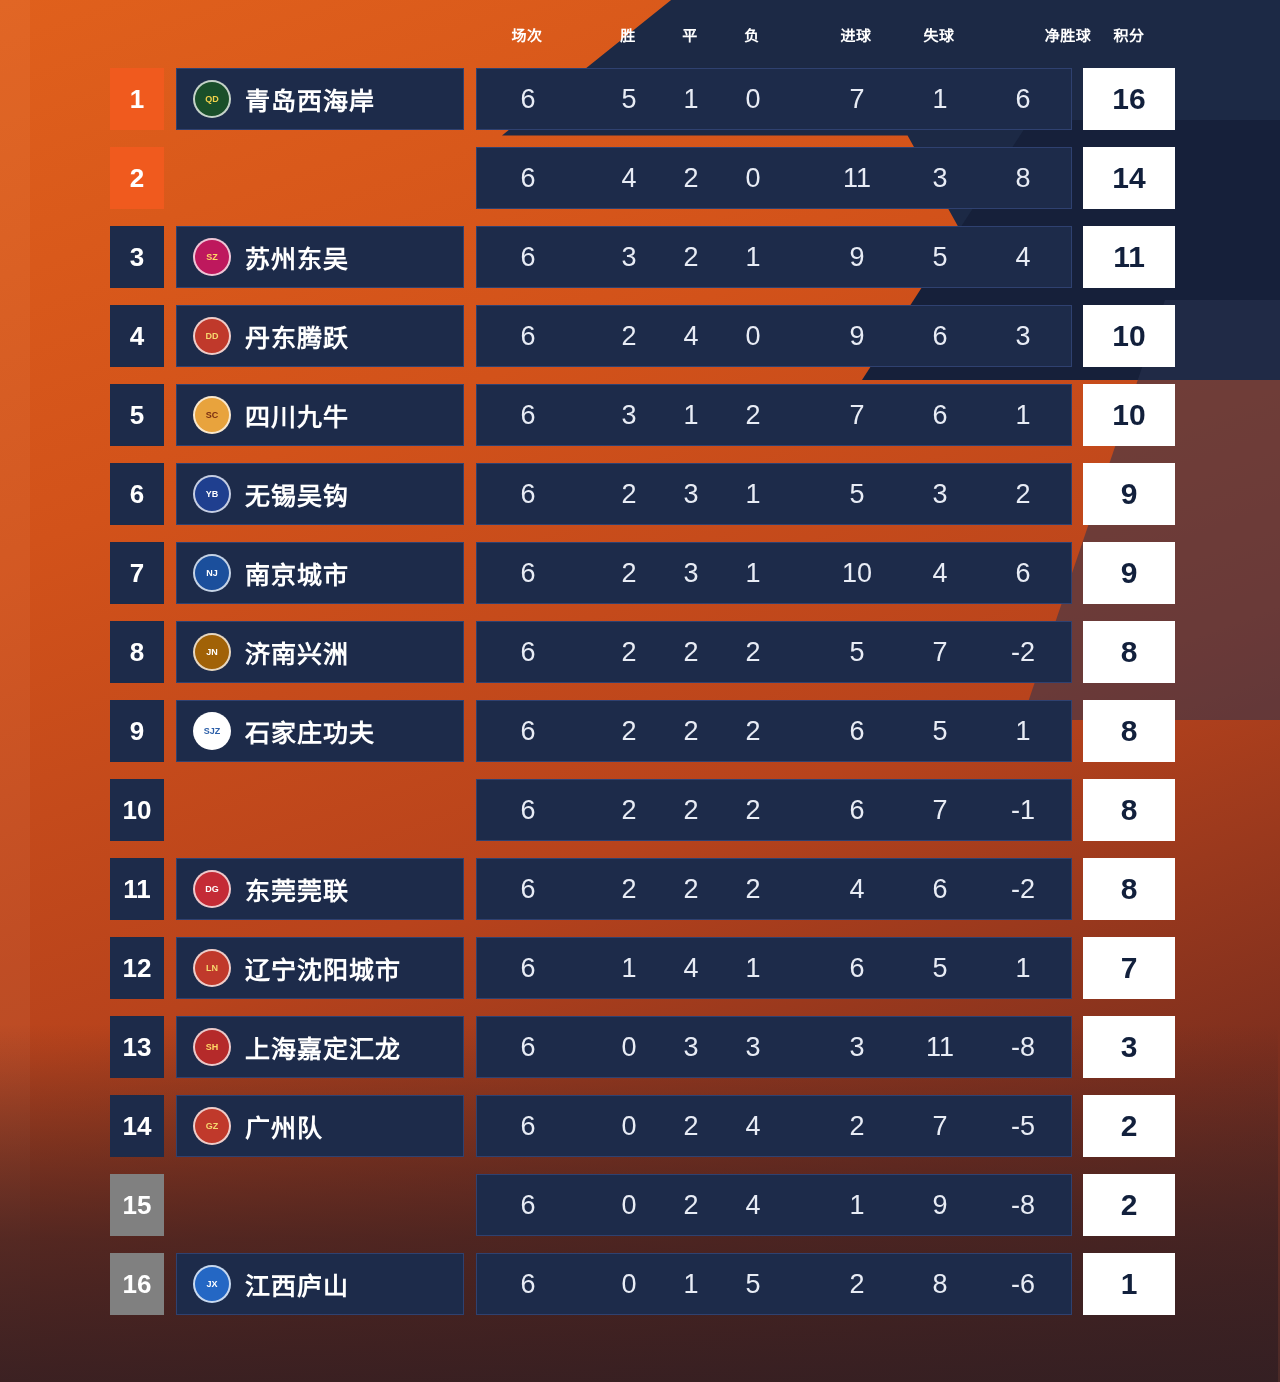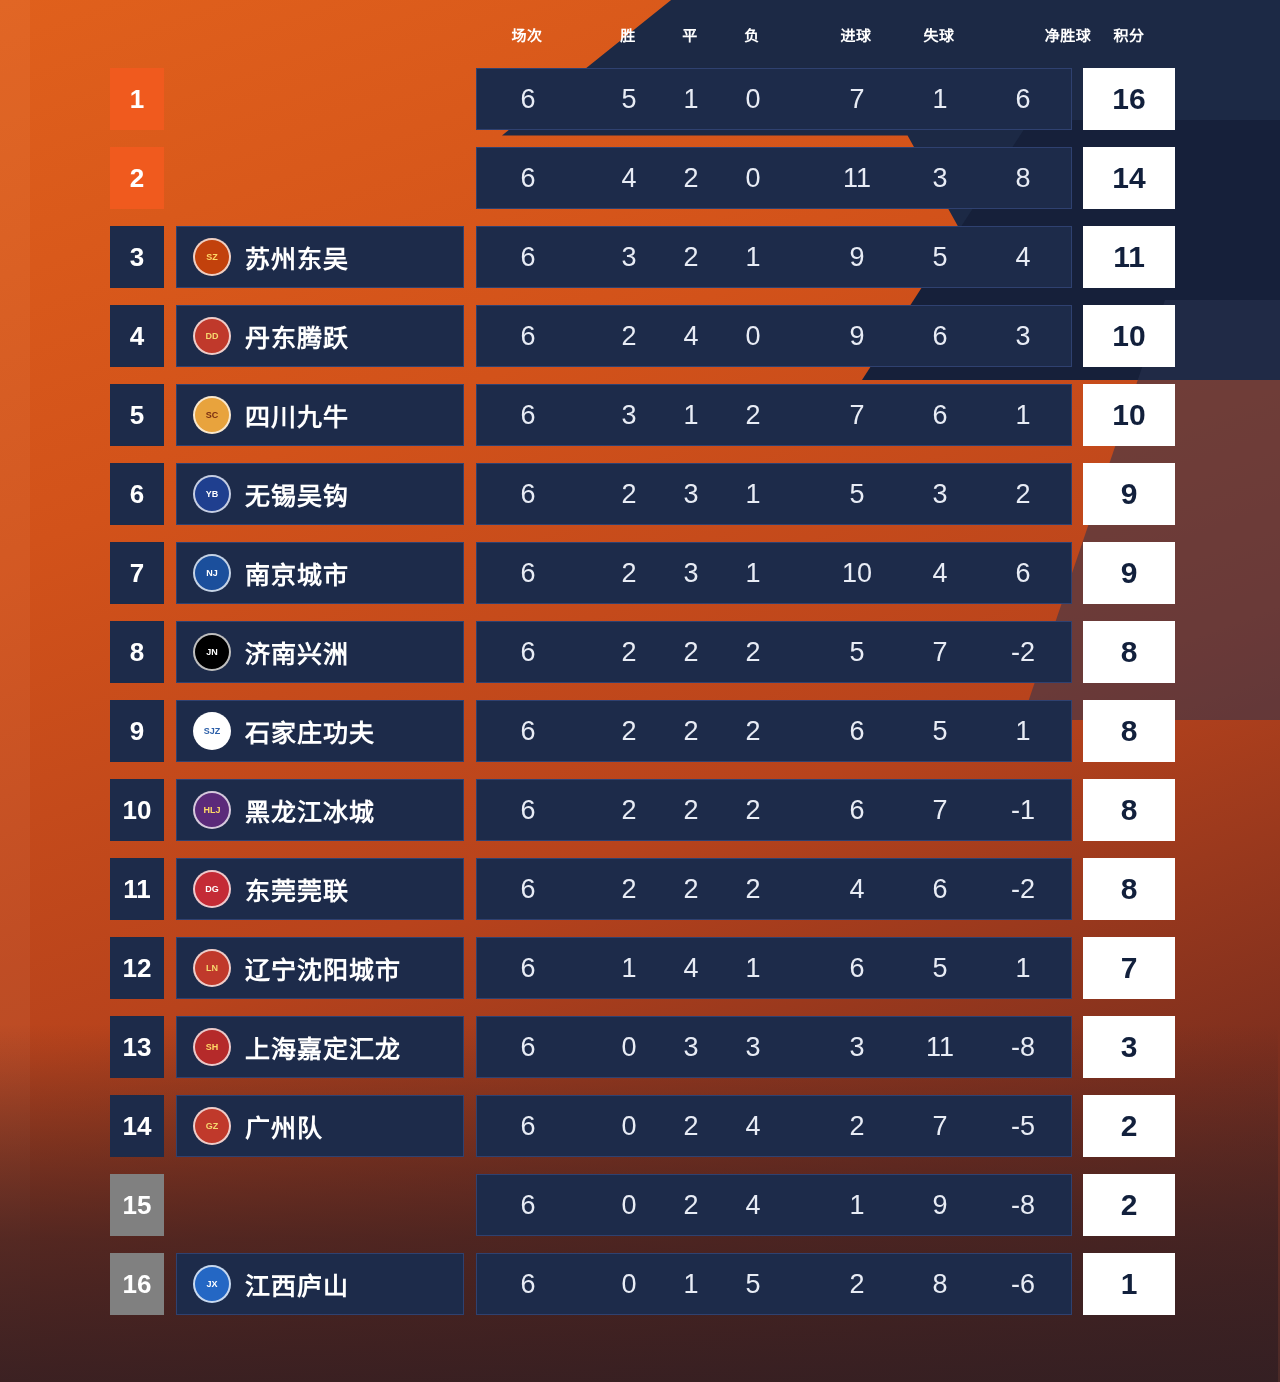--- a/index.html
+++ b/index.html
@@ -192,20 +192,24 @@
     <div class="header-cell" style="left:690px;">平</div>
     <div class="header-cell" style="left:752px;">负</div>
     <div class="header-cell" style="left:856px;">进球</div>
     <div class="header-cell" style="left:939px;">失球</div>
     <div class="header-cell" style="left:1068px;">净胜球</div>
     <div class="header-cell" style="left:1129px;">积分</div>
   </div>
   <div id="rows">
       <div class="row">
         <div class="rank promote">1</div>
+        <div class="teamcell">
+          <div class="crest" style="background: rgb(26, 79, 42); color: rgb(242, 210, 75);">QD</div>
+          <div class="teamname">青岛西海岸</div>
+        </div>
         <div class="statsbar">
           <div class="stat" style="left: 51px;">6</div>
           <div class="stat" style="left: 152px;">5</div>
           <div class="stat" style="left: 214px;">1</div>
           <div class="stat" style="left: 276px;">0</div>
           <div class="stat" style="left: 380px;">7</div>
           <div class="stat" style="left: 463px;">1</div>
           <div class="stat" style="left: 546px;">6</div>
         </div>
         <div class="pointsbox">16</div>
@@ -219,21 +223,21 @@
           <div class="stat" style="left: 276px;">0</div>
           <div class="stat" style="left: 380px;">11</div>
           <div class="stat" style="left: 463px;">3</div>
           <div class="stat" style="left: 546px;">8</div>
         </div>
         <div class="pointsbox">14</div>
       </div>
       <div class="row">
         <div class="rank">3</div>
         <div class="teamcell">
-          <div class="crest" style="background: #c2410c; color: rgb(255, 217, 102);">SZ</div>
+          <div class="crest" style="background: #be185d; color: rgb(255, 217, 102);">SZ</div>
           <div class="teamname">苏州东吴</div>
         </div>
         <div class="statsbar">
           <div class="stat" style="left: 51px;">6</div>
           <div class="stat" style="left: 152px;">3</div>
           <div class="stat" style="left: 214px;">2</div>
           <div class="stat" style="left: 276px;">1</div>
           <div class="stat" style="left: 380px;">9</div>
           <div class="stat" style="left: 463px;">5</div>
           <div class="stat" style="left: 546px;">4</div>
@@ -304,21 +308,21 @@
           <div class="stat" style="left: 276px;">1</div>
           <div class="stat" style="left: 380px;">10</div>
           <div class="stat" style="left: 463px;">4</div>
           <div class="stat" style="left: 546px;">6</div>
         </div>
         <div class="pointsbox">9</div>
       </div>
       <div class="row">
         <div class="rank">8</div>
         <div class="teamcell">
-          <div class="crest" style="background: #000000; color: rgb(255, 255, 255);">JN</div>
+          <div class="crest" style="background: #a16207; color: rgb(255, 255, 255);">JN</div>
           <div class="teamname">济南兴洲</div>
         </div>
         <div class="statsbar">
           <div class="stat" style="left: 51px;">6</div>
           <div class="stat" style="left: 152px;">2</div>
           <div class="stat" style="left: 214px;">2</div>
           <div class="stat" style="left: 276px;">2</div>
           <div class="stat" style="left: 380px;">5</div>
           <div class="stat" style="left: 463px;">7</div>
           <div class="stat" style="left: 546px;">-2</div>
@@ -337,24 +341,20 @@
           <div class="stat" style="left: 214px;">2</div>
           <div class="stat" style="left: 276px;">2</div>
           <div class="stat" style="left: 380px;">6</div>
           <div class="stat" style="left: 463px;">5</div>
           <div class="stat" style="left: 546px;">1</div>
         </div>
         <div class="pointsbox">8</div>
       </div>
       <div class="row">
         <div class="rank">10</div>
-        <div class="teamcell">
-          <div class="crest" style="background: rgb(91, 42, 122); color: rgb(255, 217, 102);">HLJ</div>
-          <div class="teamname">黑龙江冰城</div>
-        </div>
         <div class="statsbar">
           <div class="stat" style="left: 51px;">6</div>
           <div class="stat" style="left: 152px;">2</div>
           <div class="stat" style="left: 214px;">2</div>
           <div class="stat" style="left: 276px;">2</div>
           <div class="stat" style="left: 380px;">6</div>
           <div class="stat" style="left: 463px;">7</div>
           <div class="stat" style="left: 546px;">-1</div>
         </div>
         <div class="pointsbox">8</div>

